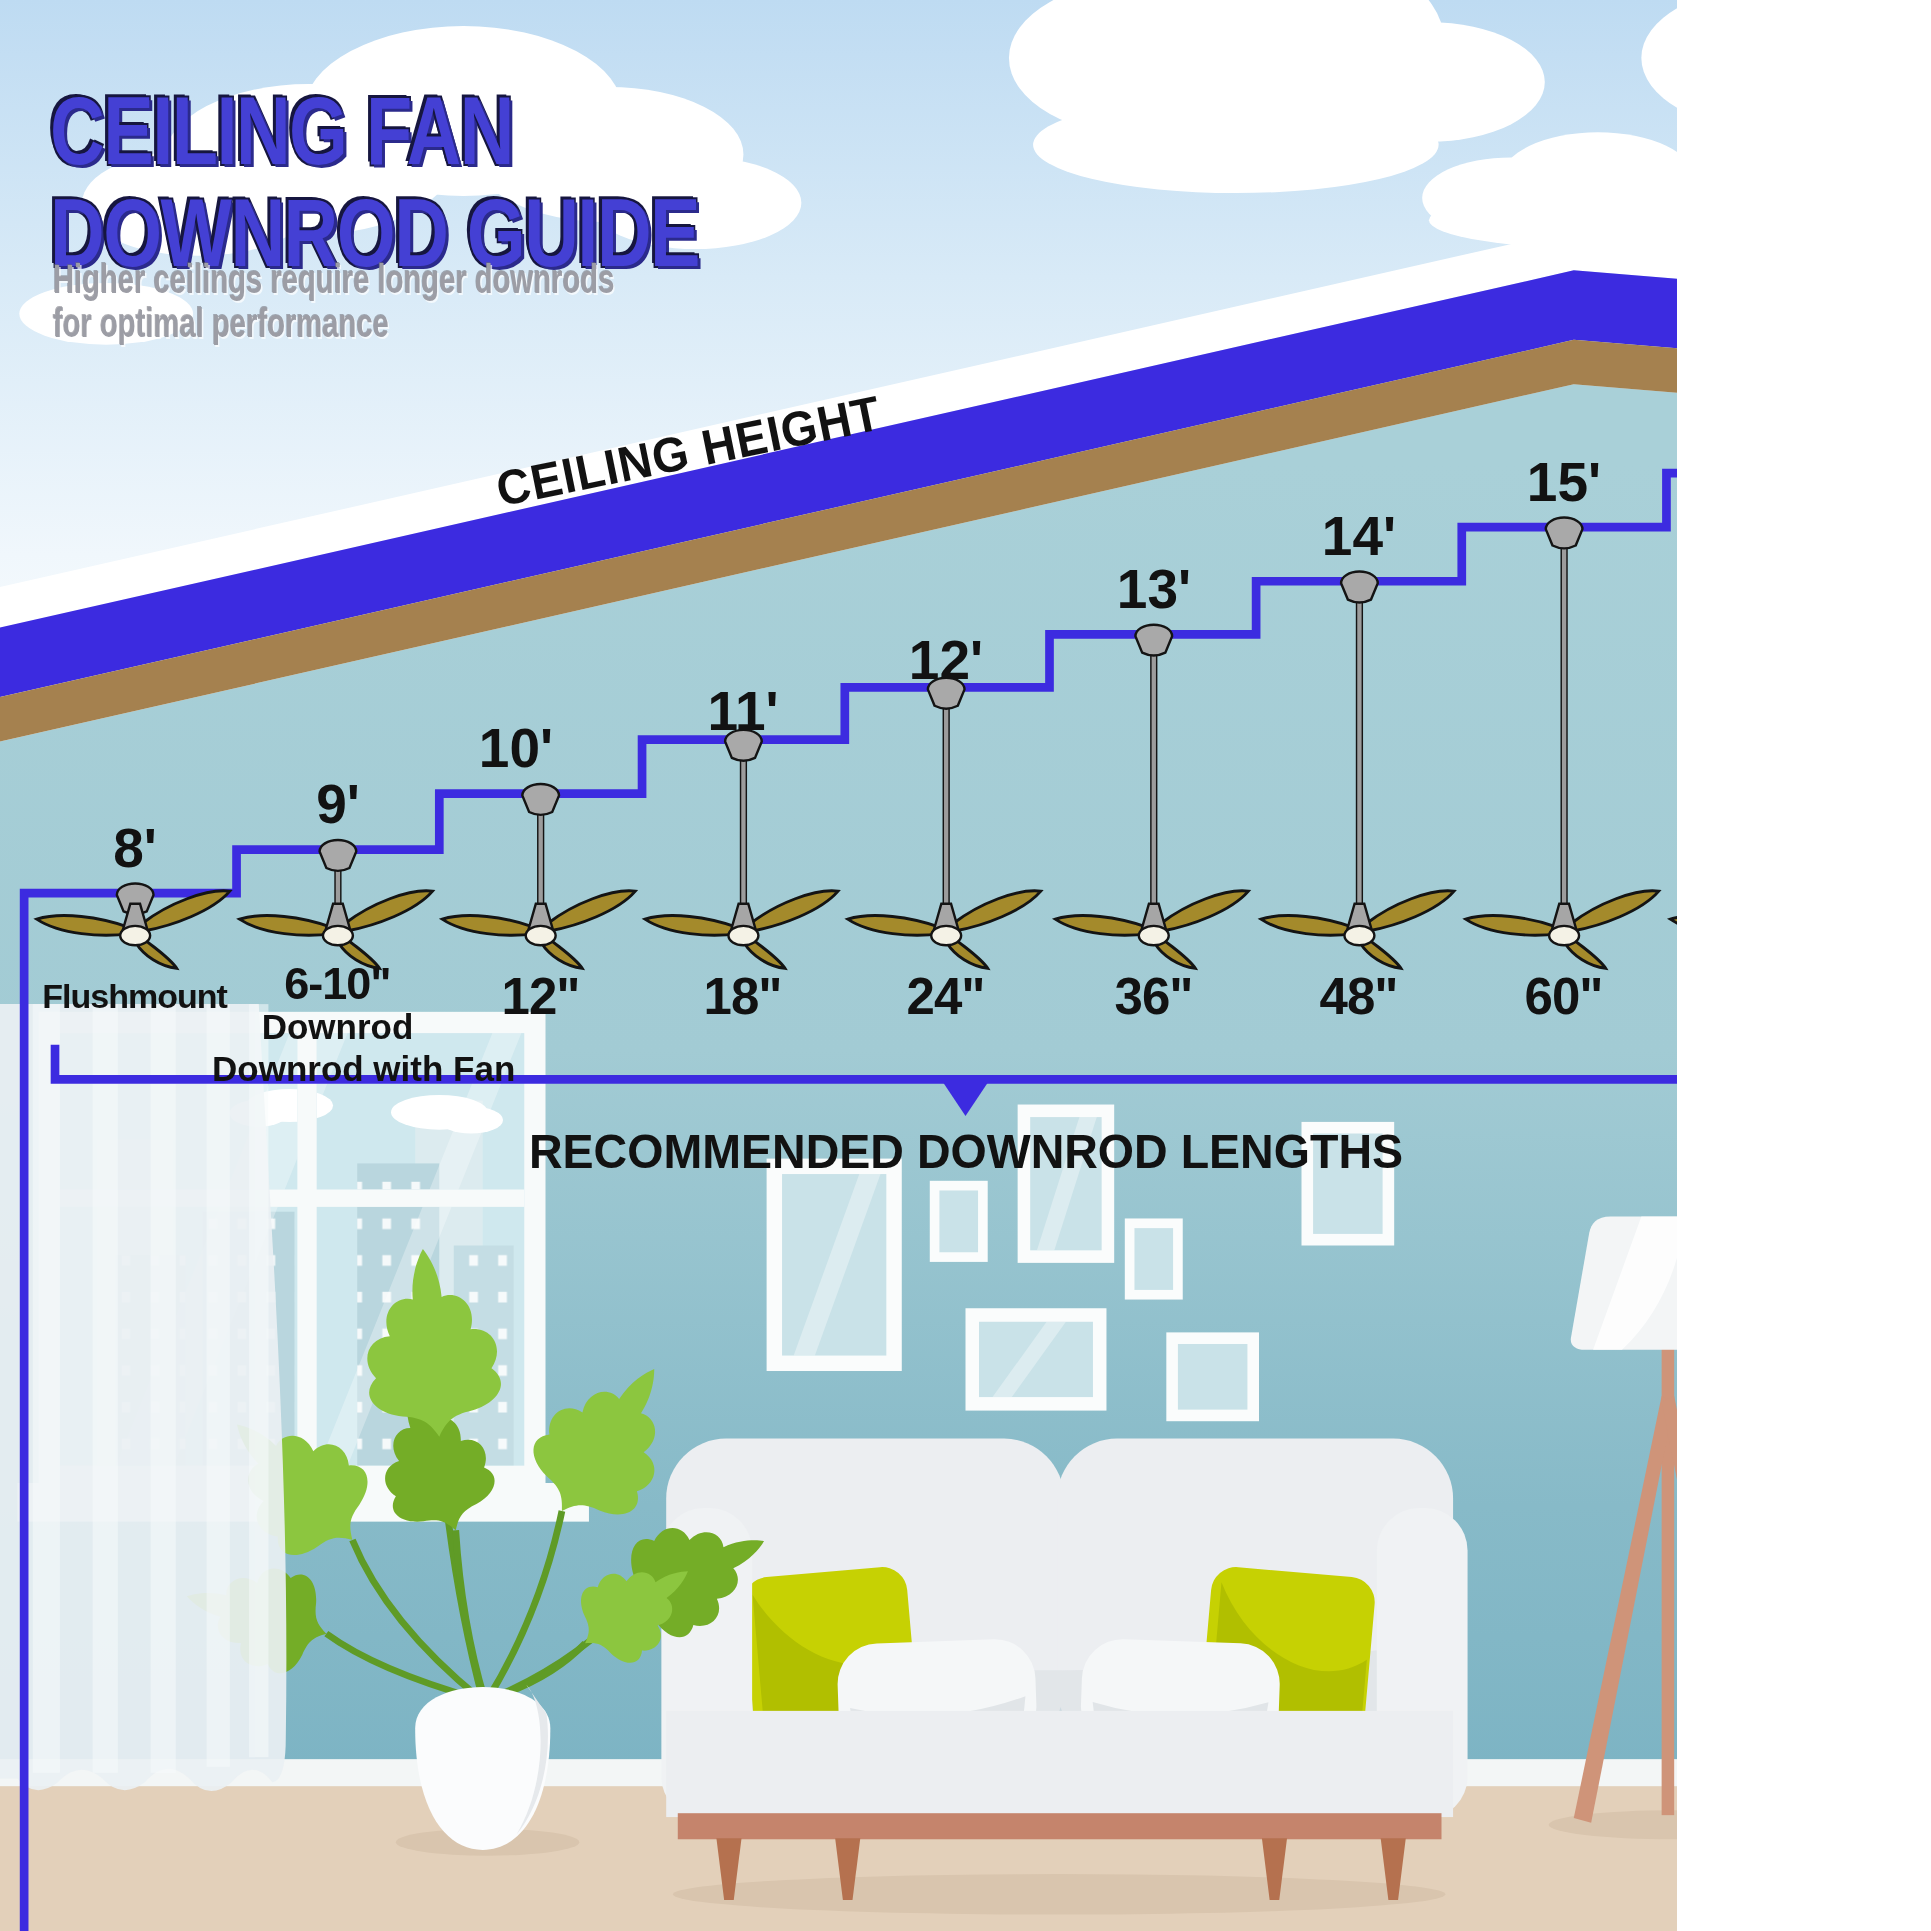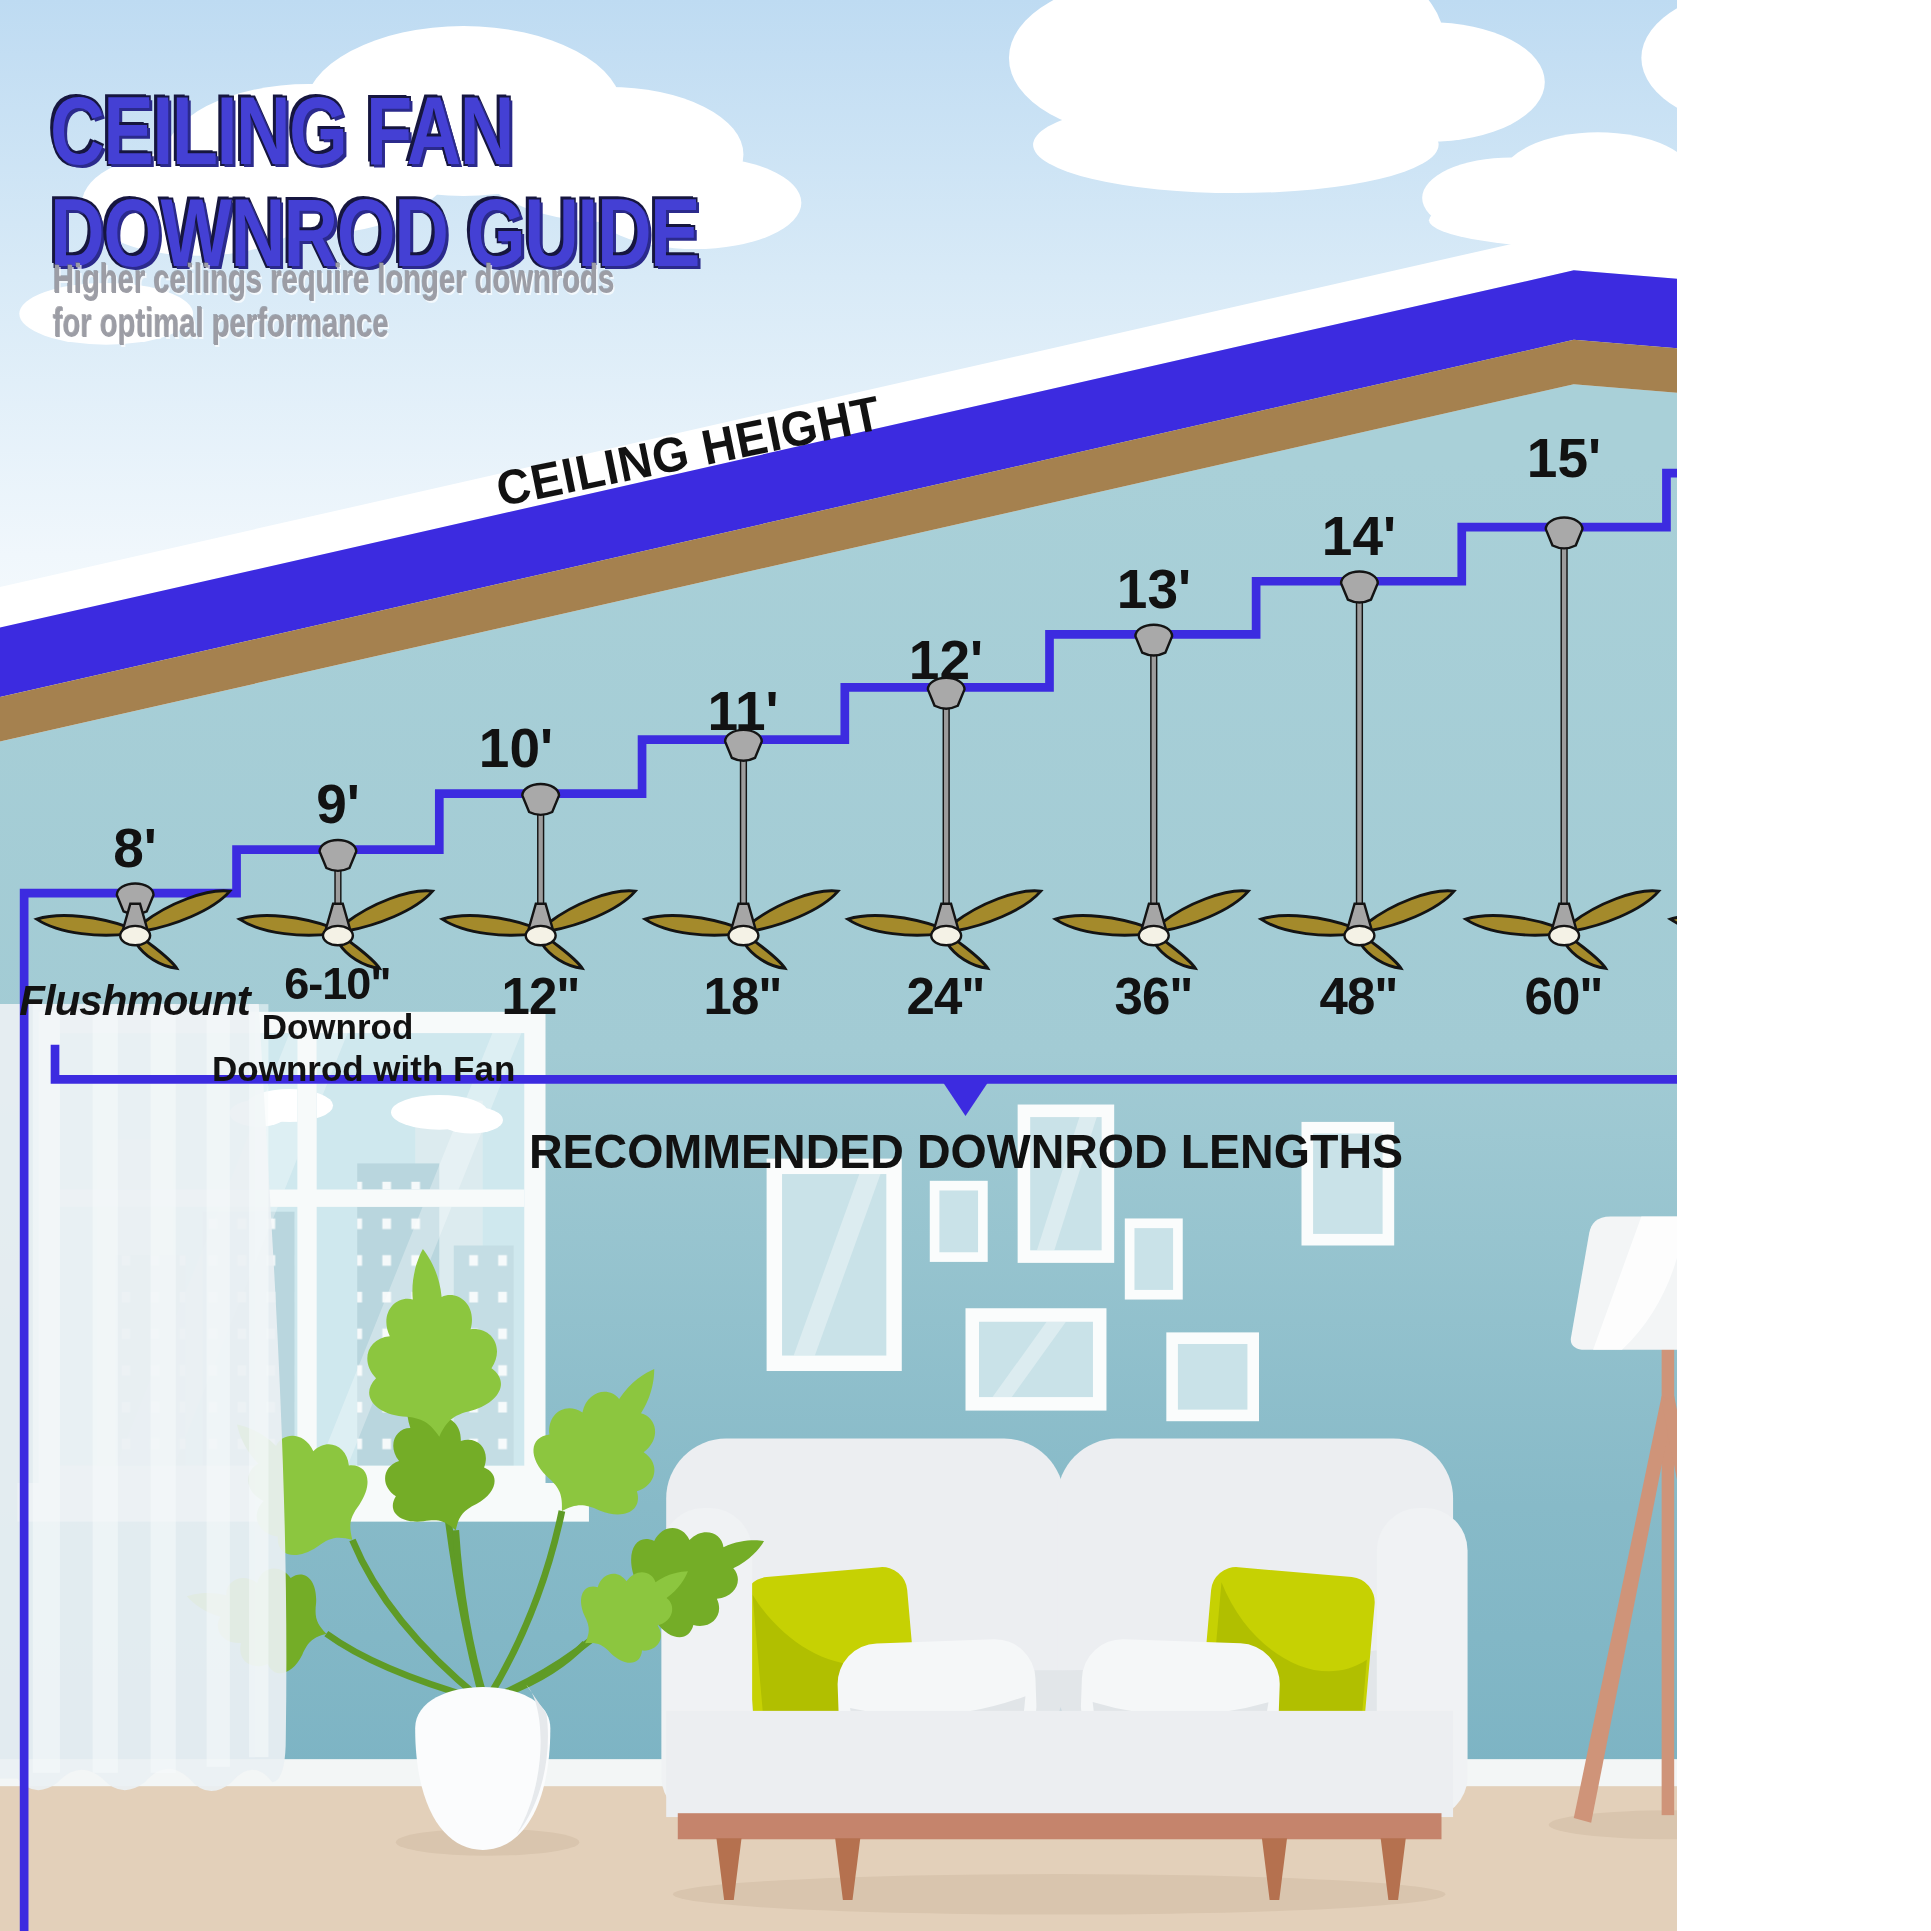--- a/index.html
+++ b/index.html
@@ -11,21 +11,21 @@
   .lbl{position:absolute;color:#121212;font-weight:bold;white-space:nowrap;}
   .title-line{font-size:97px;letter-spacing:-1.9px;color:#4440d4;
     transform:scaleX(0.78);transform-origin:left top;
     text-shadow:-3.9px -2.9px 0 #16163f,3.9px 2.9px 0 #2b2a8c,-1.9px 1.9px 0 #16163f,1.9px -1.9px 0 #16163f;}
   .subtitle-line{font-size:40px;color:#9c9da5;transform:scaleX(0.73);transform-origin:left top;
     text-shadow:1.9px 1.9px 0 rgba(255,255,255,0.7),-1px -1px 0 rgba(110,110,118,0.55);}
   .ceiling-height{font-size:49px;letter-spacing:1px;
     transform:rotate(-11.5deg) scaleX(0.95);transform-origin:center;}
   .h-label{width:212px;margin-left:-106px;text-align:center;font-size:55px;}
   .d-label{width:251px;margin-left:-126px;text-align:center;font-size:51px;letter-spacing:-1px;}
-  .d-label.flush{font-size:42px;font-style:italic;}
+  .d-label.flush{font-size:34px;}
   .d-label.sixten{font-size:45px;line-height:1.0;}
   .d-note{font-size:35px;letter-spacing:0;line-height:1.2;display:block;}
   .recommended{left:966px;top:1123px;font-size:49px;
     transform:translateX(-50%) scaleX(0.95);transform-origin:center top;}
 </style>
 </head>
 <body>
 
 <div id="stage">
 
@@ -309,21 +309,21 @@
 
 <div class="lbl ceiling-height" style="left:483px;top:423px;">CEILING HEIGHT</div>
 
 <div class="lbl h-label" style="left:135px;top:816px;">8'</div>
 <div class="lbl h-label" style="left:338px;top:772px;">9'</div>
 <div class="lbl h-label" style="left:516px;top:716px;">10'</div>
 <div class="lbl h-label" style="left:743px;top:679px;">11'</div>
 <div class="lbl h-label" style="left:946px;top:628px;">12'</div>
 <div class="lbl h-label" style="left:1154px;top:557px;">13'</div>
 <div class="lbl h-label" style="left:1359px;top:504px;">14'</div>
-<div class="lbl h-label" style="left:1564px;top:426px;">15'</div>
+<div class="lbl h-label" style="left:1564px;top:450px;">15'</div>
 <div class="lbl h-label" style="left:1769px;top:396px;">16'</div>
 
 <div class="lbl d-label flush" style="left:135px;top:977px;">Flushmount</div>
 <div class="lbl d-label sixten" style="left:338px;top:961px;">
   <span>6-10"</span>
   <span class="d-note">Downrod</span>
   <span class="d-note">Downrod with Fan</span>
 </div>
 <div class="lbl d-label" style="left:541px;top:967px;">12"</div>
 <div class="lbl d-label" style="left:743px;top:967px;">18"</div>

